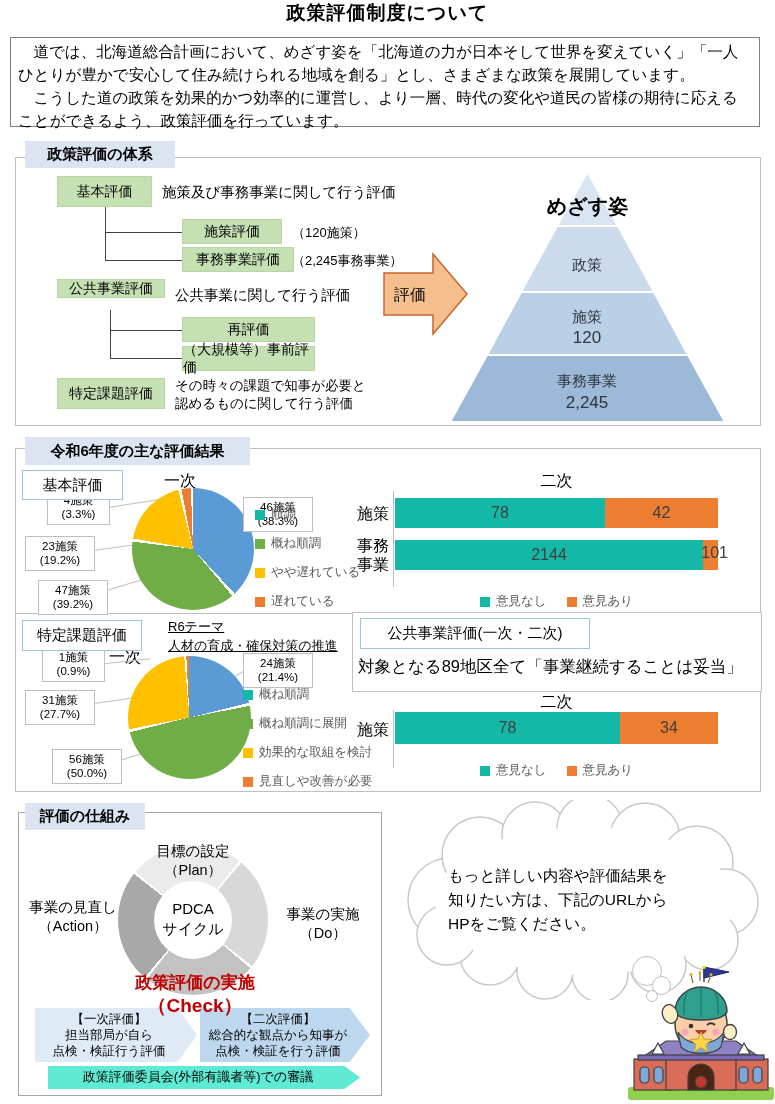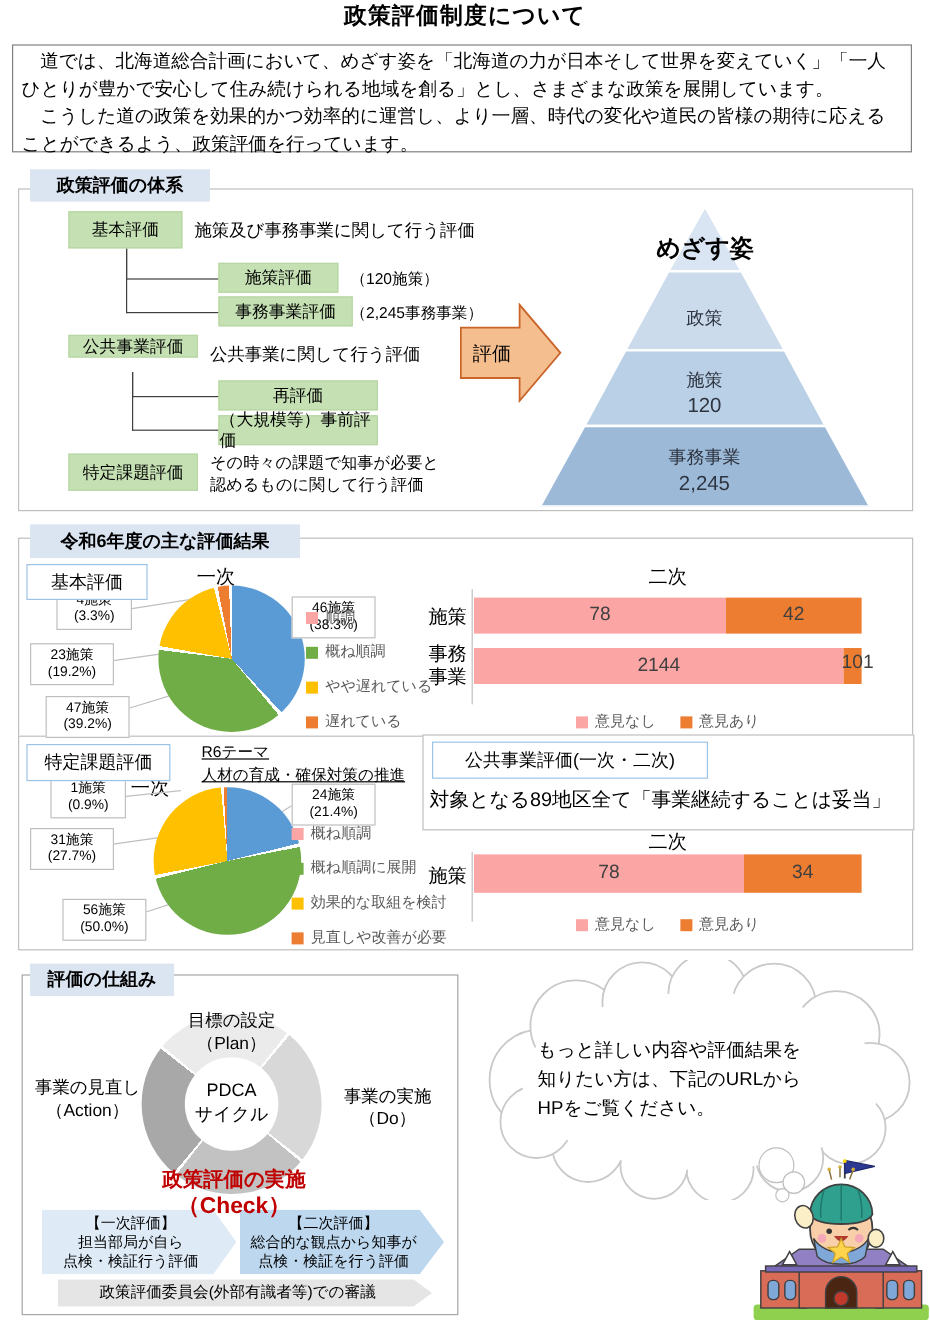--- a/index.html
+++ b/index.html
@@ -22,21 +22,21 @@
   .pie1{background:conic-gradient(#5B9BD5 0deg 137deg,#fff 137deg 140deg,#70AD47 140deg 277deg,#fff 277deg 280deg,#FFC000 280deg 346deg,#fff 346deg 349deg,#ED7D31 349deg 358deg,#fff 358deg 360deg);}
   .pie2{background:conic-gradient(#5B9BD5 0deg 76deg,#fff 76deg 79deg,#70AD47 79deg 256deg,#fff 256deg 259deg,#FFC000 259deg 355deg,#fff 355deg 357deg,#ED7D31 357deg 359.5deg,#fff 359.5deg 360deg);}
   .callout{position:absolute;background:#fff;border:1px solid #BFBFBF;font-size:11.5px;line-height:1.25;
            text-align:center;padding:2px 3px;z-index:3;}
   .lead{position:absolute;height:1px;background:#BFBFBF;transform-origin:left center;z-index:1;}
   .wlabel{position:absolute;background:#fff;border:1px solid #9DC3E6;display:flex;align-items:center;
           justify-content:center;font-size:15px;z-index:4;}
   .legend{position:absolute;font-size:12.5px;color:#595959;z-index:3;}
   .legend .li{display:flex;align-items:center;height:29px;}
   .sq{width:10px;height:10px;margin-right:6px;flex:none;}
-  .c-blue{background:#fca5a5}.c-green{background:#70AD47}.c-yellow{background:#FFC000}.c-orange{background:#ED7D31}
+  .c-blue{background:#14b8a6}.c-green{background:#70AD47}.c-yellow{background:#FFC000}.c-orange{background:#ED7D31}
   .axis{position:absolute;width:1px;background:#BFBFBF;}
   .bar-row{position:absolute;display:flex;}
   .bar-seg{display:flex;align-items:center;justify-content:center;font-size:16px;color:#404040;position:relative;}
   .cat{position:absolute;font-size:16px;text-align:right;}
   .hlegend{position:absolute;display:flex;justify-content:center;gap:20px;font-size:12.5px;color:#595959;}
   .hlegend span{display:flex;align-items:center;}
   .ring{position:absolute;left:118px;top:845px;width:150px;height:150px;border-radius:50%;
         background:conic-gradient(from -50deg,#EBEBEB 0deg 88deg,#fff 88deg 90deg,#D8D8D8 90deg 178deg,#fff 178deg 180deg,#C2C2C2 180deg 268deg,#fff 268deg 270deg,#A8A8A8 270deg 358deg,#fff 358deg 360deg);}
   .ringhole{position:absolute;left:154px;top:881px;width:78px;height:78px;border-radius:50%;background:#fff;}
   .pdcalbl{position:absolute;text-align:center;font-size:14.5px;line-height:1.3;z-index:3;}
@@ -285,21 +285,21 @@
     <div>【一次評価】</div>
     <div>担当部局が自ら</div>
     <div>点検・検証行う評価</div>
   </div>
   <div class="chev" style="left:200px;top:1008px;width:170px;height:54px;background:#BDD7EE;padding-right:14px;
        clip-path:polygon(0 0,88% 0,100% 50%,88% 100%,0 100%);">
     <div>【二次評価】</div>
     <div>総合的な観点から知事が</div>
     <div>点検・検証を行う評価</div>
   </div>
-  <div class="chev" style="left:48px;top:1066px;width:312px;height:23px;background:#e5e5e5;font-size:13px;padding-right:12px;
+  <div class="chev" style="left:48px;top:1066px;width:312px;height:23px;background:#5eead4;font-size:13px;padding-right:12px;
        clip-path:polygon(0 0,95% 0,100% 50%,95% 100%,0 100%);">
     <div>政策評価委員会(外部有識者等)での審議</div>
   </div>
 
   <svg class="abs" style="left:395px;top:800px;" width="368" height="200" viewBox="0 0 368 200">
     <g fill="#ffffff" stroke="#C9C9C9" stroke-width="1.5">
       <circle cx="55" cy="100" r="42"></circle>
         <circle cx="85" cy="55" r="38"></circle>
         <circle cx="140" cy="35" r="33"></circle>
       <circle cx="195" cy="28" r="33"></circle>

